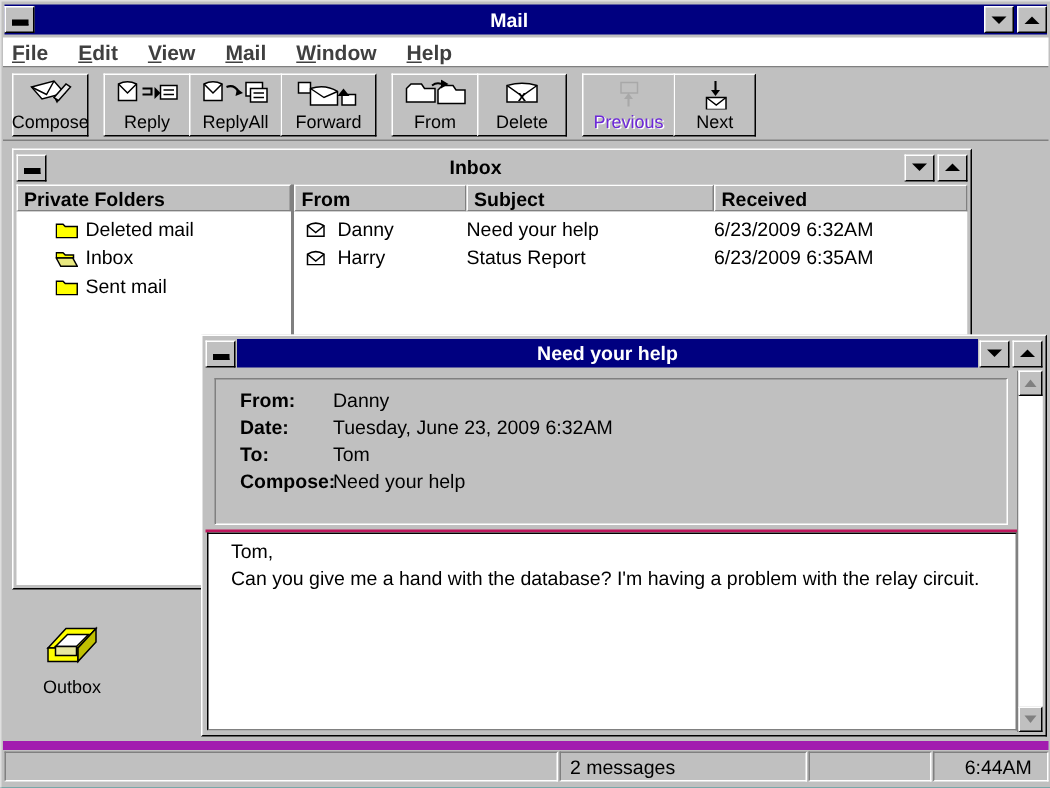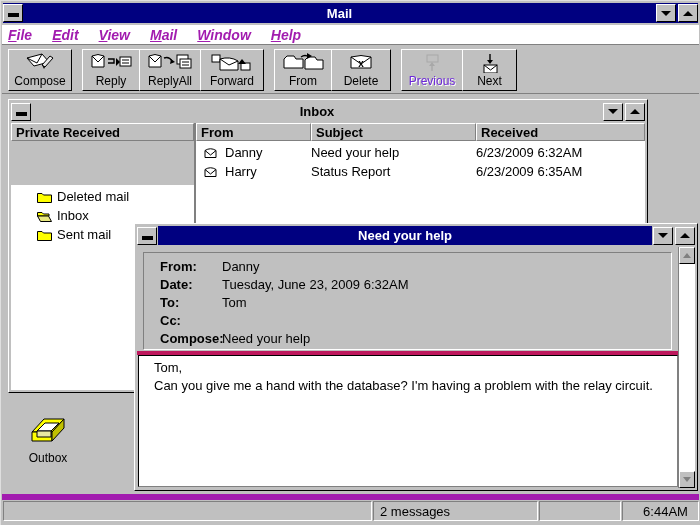--- a/index.html
+++ b/index.html
@@ -81,26 +81,25 @@
     height: 20px;
     background: #ffffff;
     border-bottom: 1px solid #808080;
     display: flex;
     align-items: center;
     padding-left: 6px;
     box-sizing: border-box;
   }
   .menu-item {
     font-size: 14px;
-    color: #a21caf;
+    color: #404040;
     margin-right: 20px;
     font-weight: bold;
     cursor: default;
     white-space: nowrap;
-    font-style: italic;
   }
   .menu-item u { text-decoration: underline; }
 
   
   #toolbar {
     position: absolute;
     left: 1px; top: 45px; right: 1px;
     height: 48px;
     background: #c0c0c0;
     border-bottom: 1px solid #808080;
@@ -210,21 +209,20 @@
     display: flex;
     flex-direction: column;
     border-right: 2px solid #808080;
     box-sizing: border-box;
   }
   #folder-list {
     flex: 1;
     background: #ffffff;
     overflow: hidden;
     padding-top: 2px;
-    margin-top: 44px;
   }
   .folder-row {
     display: flex;
     align-items: center;
     height: 19px;
     padding-left: 26px;
     font-size: 13px;
     color: #000;
     cursor: default;
   }
@@ -296,21 +294,21 @@
     flex: 1;
     display: flex;
     flex-direction: column;
     min-width: 0;
   }
   #header-panel {
     height: 108px;
     background: #c0c0c0;
     box-sizing: border-box;
     padding: 5px 6px 0 6px;
-    border-bottom: 4px solid #be185d;
+    border-bottom: 2px solid #be185d;
   }
   #header-fields {
     height: 98px;
     background: #c0c0c0;
     border-top: 1px solid #808080;
     border-left: 1px solid #808080;
     border-right: 1px solid #ffffff;
     border-bottom: 1px solid #ffffff;
     box-sizing: border-box;
     padding: 4px 0 0 16px;
@@ -429,21 +427,21 @@
     <div class="menu-item"><u>E</u><span>dit</span></div>
     <div class="menu-item"><u>V</u><span>iew</span></div>
     <div class="menu-item"><u>M</u><span>ail</span></div>
     <div class="menu-item"><u>W</u><span>indow</span></div>
     <div class="menu-item"><u>H</u><span>elp</span></div>
   </div>
 
   <div id="toolbar">
 
     <div class="tb-group">
-      <div class="tb-btn" style="width:64px;">
+      <div class="tb-btn" style="width:51px;">
         <div class="ico">
           <svg width="30" height="21" viewBox="0 0 30 21">
             <polygon points="2,6 17,2 24,10 9,14" fill="#fff" stroke="#000" stroke-width="1"></polygon>
             <polyline points="2,6 12,11 17,2" fill="none" stroke="#000" stroke-width="1"></polyline>
             <path d="M17,13 L25,4 L28,6 L20,15 Z" fill="#e8e8e8" stroke="#000" stroke-width="1"></path>
             <path d="M17,13 L19,17 L20,15 Z" fill="#000"></path>
           </svg>
         </div>
         <div class="lbl">Compose</div>
       </div>
@@ -567,21 +565,21 @@
           <div class="arrow-dn"></div>
         </div>
         <div class="sysbtn" style="margin-left:2px;">
           <div class="arrow-up"></div>
         </div>
       </div>
 
       <div id="inbox-body">
 
         <div id="folder-pane">
-          <div class="pane-header">Private Received</div>
+          <div class="pane-header">Private Folders</div>
           <div id="folder-list">
             <div class="folder-row">
               <svg width="15" height="12" viewBox="0 0 15 12">
                 <polygon points="0.5,2.5 5,2.5 6.5,4 14.5,4 14.5,11.5 0.5,11.5" fill="#ffff00" stroke="#000"></polygon>
               </svg>
               <span class="fname">Deleted mail</span>
             </div>
             <div class="folder-row">
               <svg width="15" height="12" viewBox="0 0 15 12">
                 <polygon points="0.5,2.5 5,2.5 6.5,4 12,4 12,6 0.5,6" fill="#ffff00" stroke="#000"></polygon>
@@ -659,24 +657,20 @@
               </div>
               <div class="hdr-row">
                 <div class="k">Date:</div>
                 <div class="v">Tuesday, June 23, 2009 6:32AM</div>
               </div>
               <div class="hdr-row">
                 <div class="k">To:</div>
                 <div class="v">Tom</div>
               </div>
               <div class="hdr-row">
-                <div class="k">Cc:</div>
-                <div class="v"></div>
-              </div>
-              <div class="hdr-row">
                 <div class="k">Compose:</div>
                 <div class="v">Need your help</div>
               </div>
             </div>
           </div>
 
           <div id="body-panel">
             <div>Tom,</div>
             <div>Can you give me a hand with the database? I'm having a problem with the relay circuit.</div>
           </div>

